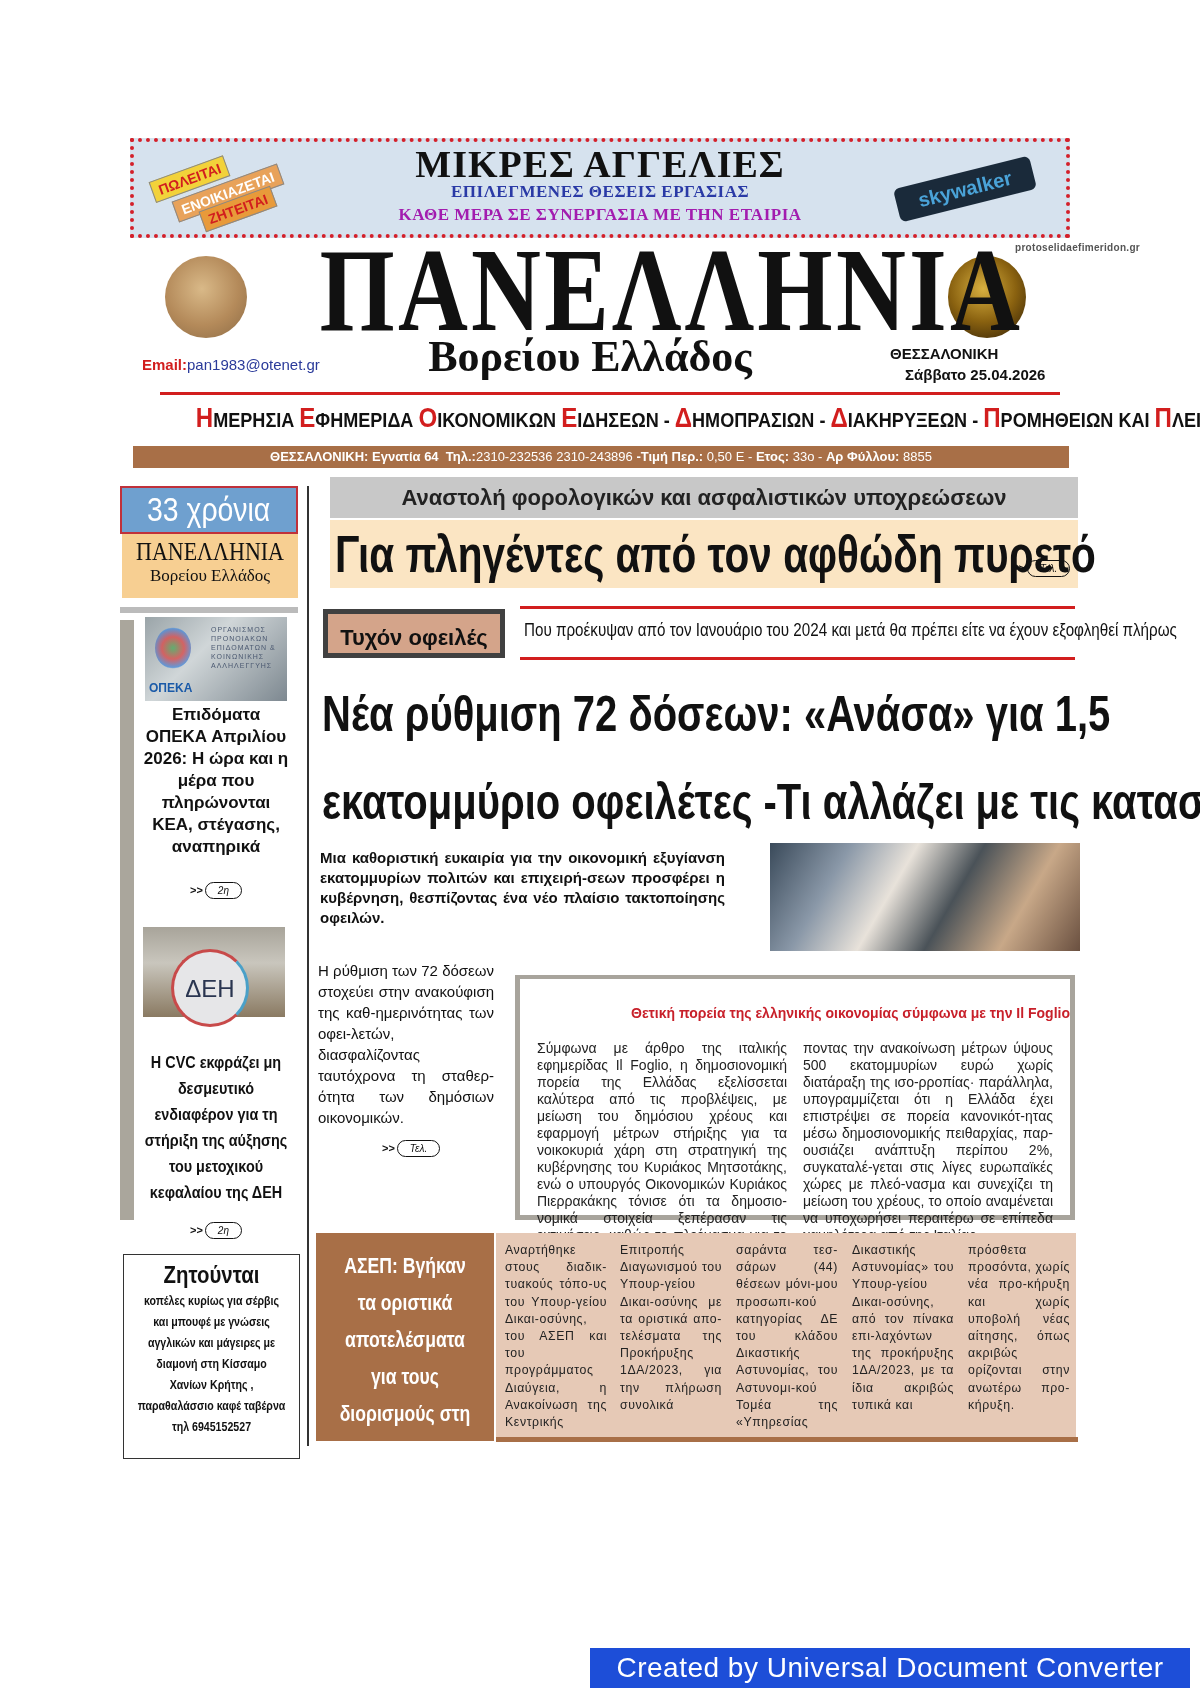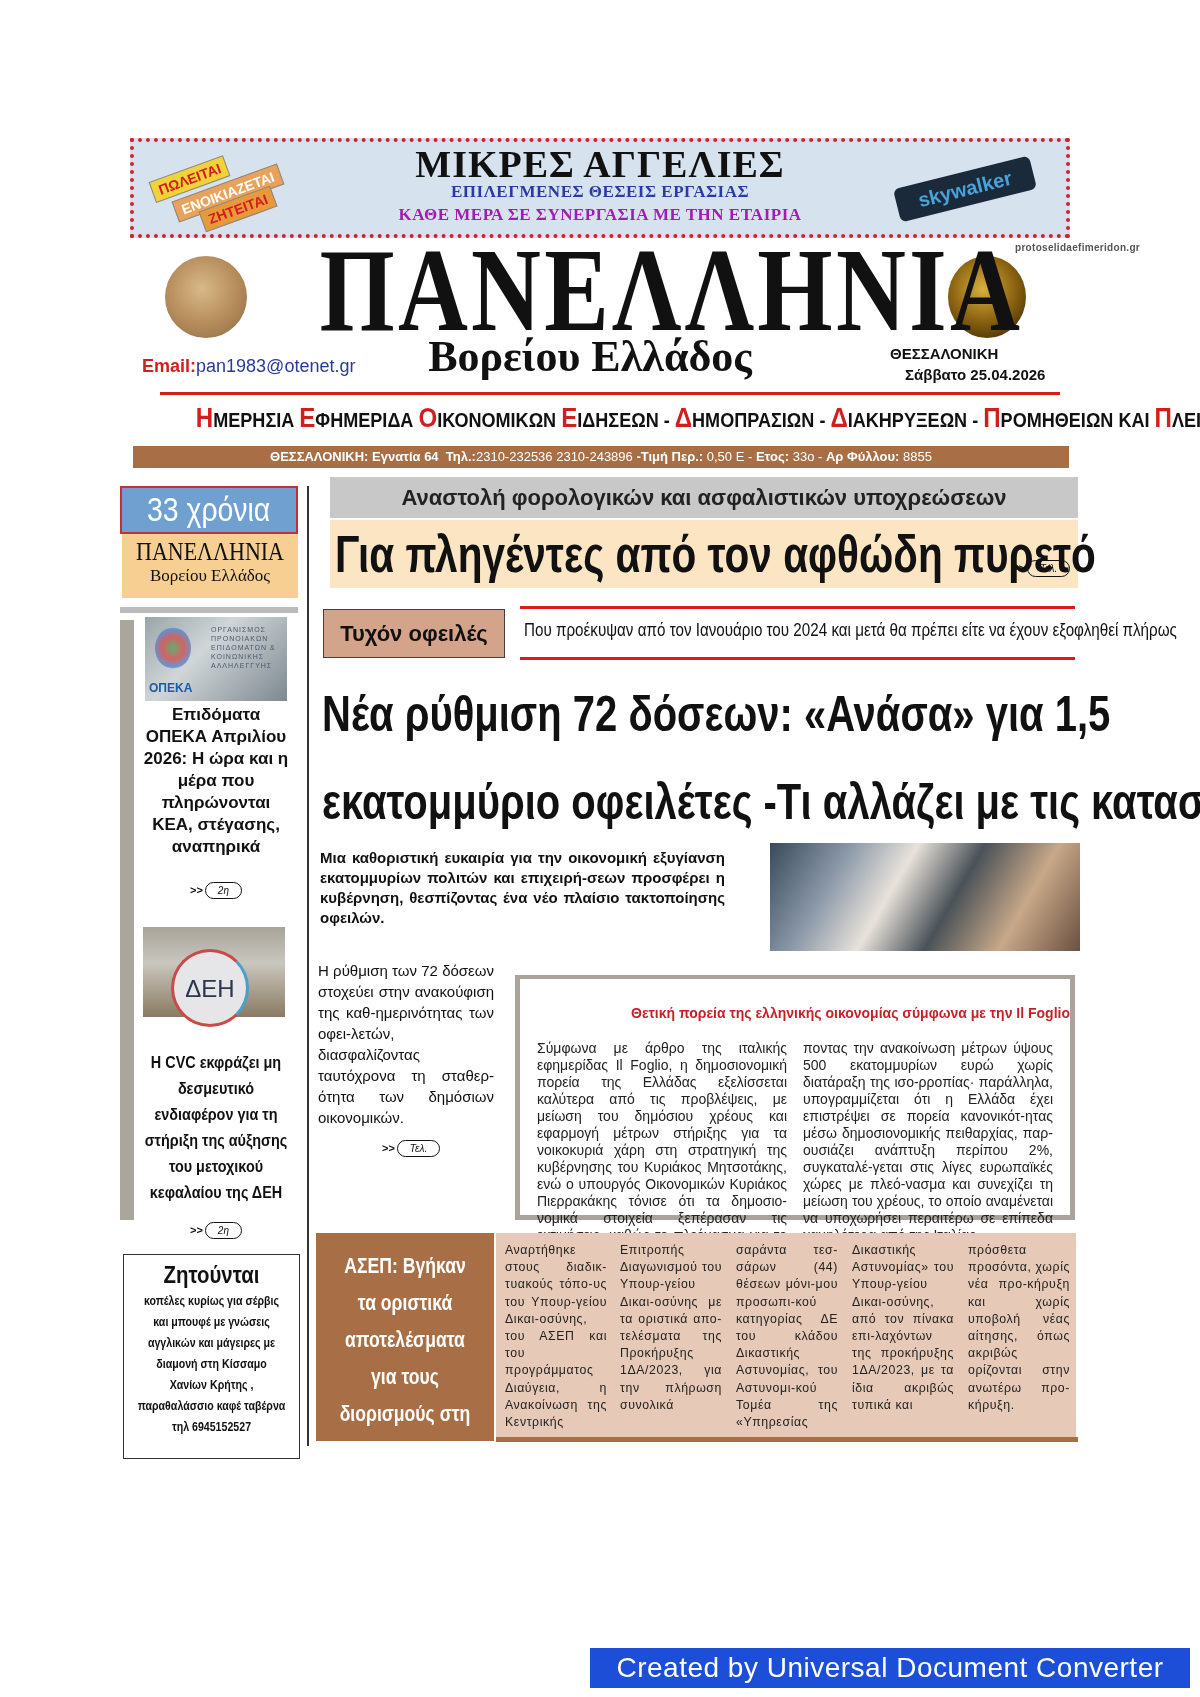--- a/index.html
+++ b/index.html
@@ -32,21 +32,21 @@
   
   .coin { border-radius: 50%; }
   .coin-left { left: 165px; top: 256px; width: 82px; height: 82px;
     background: radial-gradient(circle at 45% 40%, #d9b988, #b48a5a 55%, #8a6a45); }
   .coin-right { left: 948px; top: 256px; width: 78px; height: 82px;
     background: radial-gradient(circle at 45% 40%, #d8b040, #8a6210 50%, #2a1a05); }
   .masthead-title { left: 260px; top: 232px; width: 660px; text-align: center; font-family: "Liberation Serif", serif;
     font-weight: bold; font-size: 118px; line-height: 118px; letter-spacing: 4px; transform: scaleX(0.82); transform-origin: center; }
   .masthead-sub { left: 340px; top: 332px; width: 500px; text-align: center; font-family: "Liberation Serif", serif;
     font-weight: bold; font-size: 44px; line-height: 50px; }
-  .email { left: 142px; top: 356px; font-size: 18px; color: #2a3a9a; }
+  .email { left: 142px; top: 356px; font-size: 15px; color: #2a3a9a; }
   .email .lbl { color: #d21e1e; font-weight: bold; }
   .city { left: 890px; top: 345px; font-size: 15px; font-weight: bold; }
   .date { left: 905px; top: 366px; font-size: 15px; font-weight: bold; }
   .red-rule { left: 160px; top: 392px; width: 900px; height: 3px; background: #d21e1e; }
 
   .tagline { left: 130px; top: 402px; width: 940px; text-align: center; font-size: 21px; font-weight: bold;
     letter-spacing: 0px; transform: scaleX(0.86); transform-origin: center; white-space: nowrap; }
   .tagline .cap { color: #d21e1e; font-size: 28px; }
 
   .info-bar { left: 133px; top: 446px; width: 936px; height: 22px; background: #a86f47; color: #fff;
@@ -89,21 +89,21 @@
   .wanted-body { font-size: 12.5px; font-weight: bold; line-height: 21px; margin-top: 2px; transform: scaleX(0.85); }
 
   
   .kicker { left: 330px; top: 477px; width: 748px; height: 41px; background: #c8c8c8; text-align: center;
     font-size: 22px; font-weight: bold; line-height: 41px; color: #222; }
   .headline1-box { left: 330px; top: 520px; width: 748px; height: 68px; background: #fbe5c3; }
   .headline1 { left: 335px; top: 522px; width: 680px; font-size: 52px; font-weight: bold; white-space: nowrap;
     transform: scaleX(0.78); transform-origin: left center; line-height: 64px; }
   .more-h1 { left: 1012px; top: 560px; }
 
-  .sub-label { left: 323px; top: 609px; width: 182px; height: 49px; background: #d4a48a; border: 1px solid #404040;
+  .sub-label { left: 323px; top: 609px; width: 182px; height: 49px; background: #d4a48a; border: 5px solid #404040;
     text-align: center; font-size: 22px; font-weight: bold; line-height: 47px; }
   .sub-rule-top { left: 520px; top: 606px; width: 555px; height: 3px; background: #d21e1e; }
   .sub-rule-bot { left: 520px; top: 657px; width: 555px; height: 3px; background: #d21e1e; }
   .sub-text { left: 524px; top: 619px; width: 680px; font-size: 19px; white-space: nowrap;
     transform: scaleX(0.8); transform-origin: left center; }
 
   .main-headline { left: 322px; top: 670px; width: 960px; font-size: 50px; font-weight: bold; line-height: 88px;
     transform: scaleX(0.8); transform-origin: left top; white-space: nowrap; }
 
   .lede { left: 320px; top: 848px; width: 405px; font-size: 15px; font-weight: bold; line-height: 20px; text-align: justify; }

